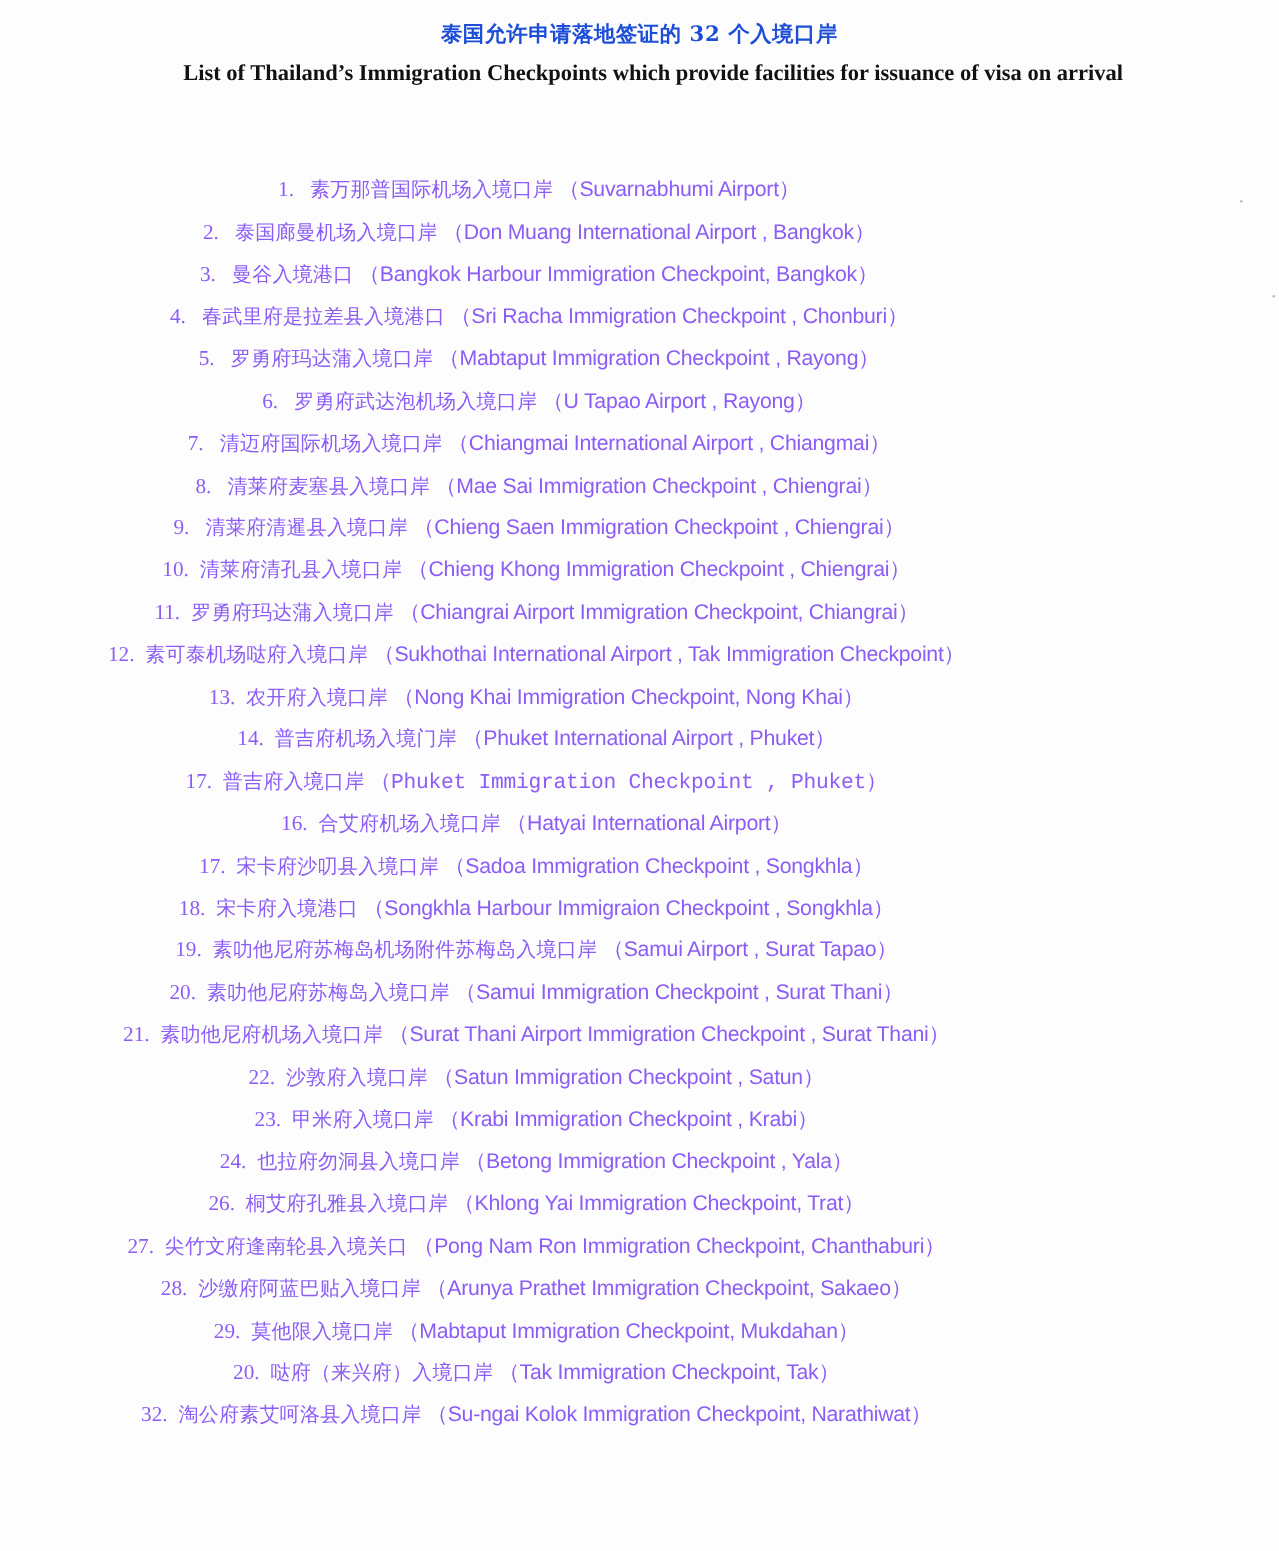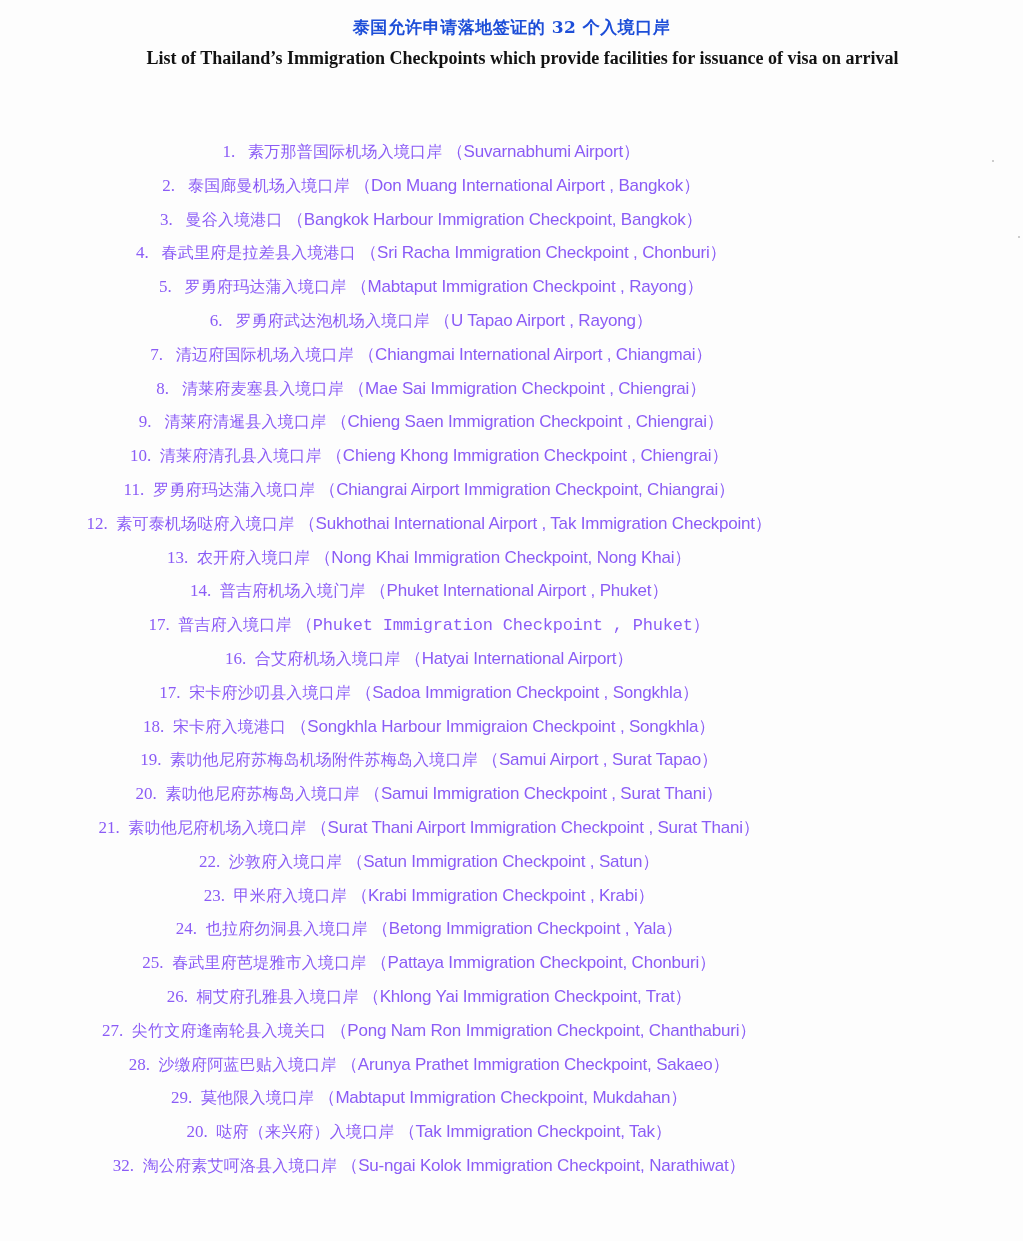--- a/index.html
+++ b/index.html
@@ -209,25 +209,20 @@
     <span class="num">23.</span>
     <span class="zh">甲米府入境口岸</span>
     <span class="en">（Krabi Immigration Checkpoint , Krabi）</span>
   </li>
       <li class="item">
     <span class="num">24.</span>
     <span class="zh">也拉府勿洞县入境口岸</span>
     <span class="en">（Betong Immigration Checkpoint , Yala）</span>
   </li>
       <li class="item">
-    <span class="num">25.</span>
-    <span class="zh">春武里府芭堤雅市入境口岸</span>
-    <span class="en">（Pattaya Immigration Checkpoint, Chonburi）</span>
-  </li>
-      <li class="item">
     <span class="num">26.</span>
     <span class="zh">桐艾府孔雅县入境口岸</span>
     <span class="en">（Khlong Yai Immigration Checkpoint, Trat）</span>
   </li>
       <li class="item">
     <span class="num">27.</span>
     <span class="zh">尖竹文府逢南轮县入境关口</span>
     <span class="en">（Pong Nam Ron Immigration Checkpoint, Chanthaburi）</span>
   </li>
       <li class="item">

